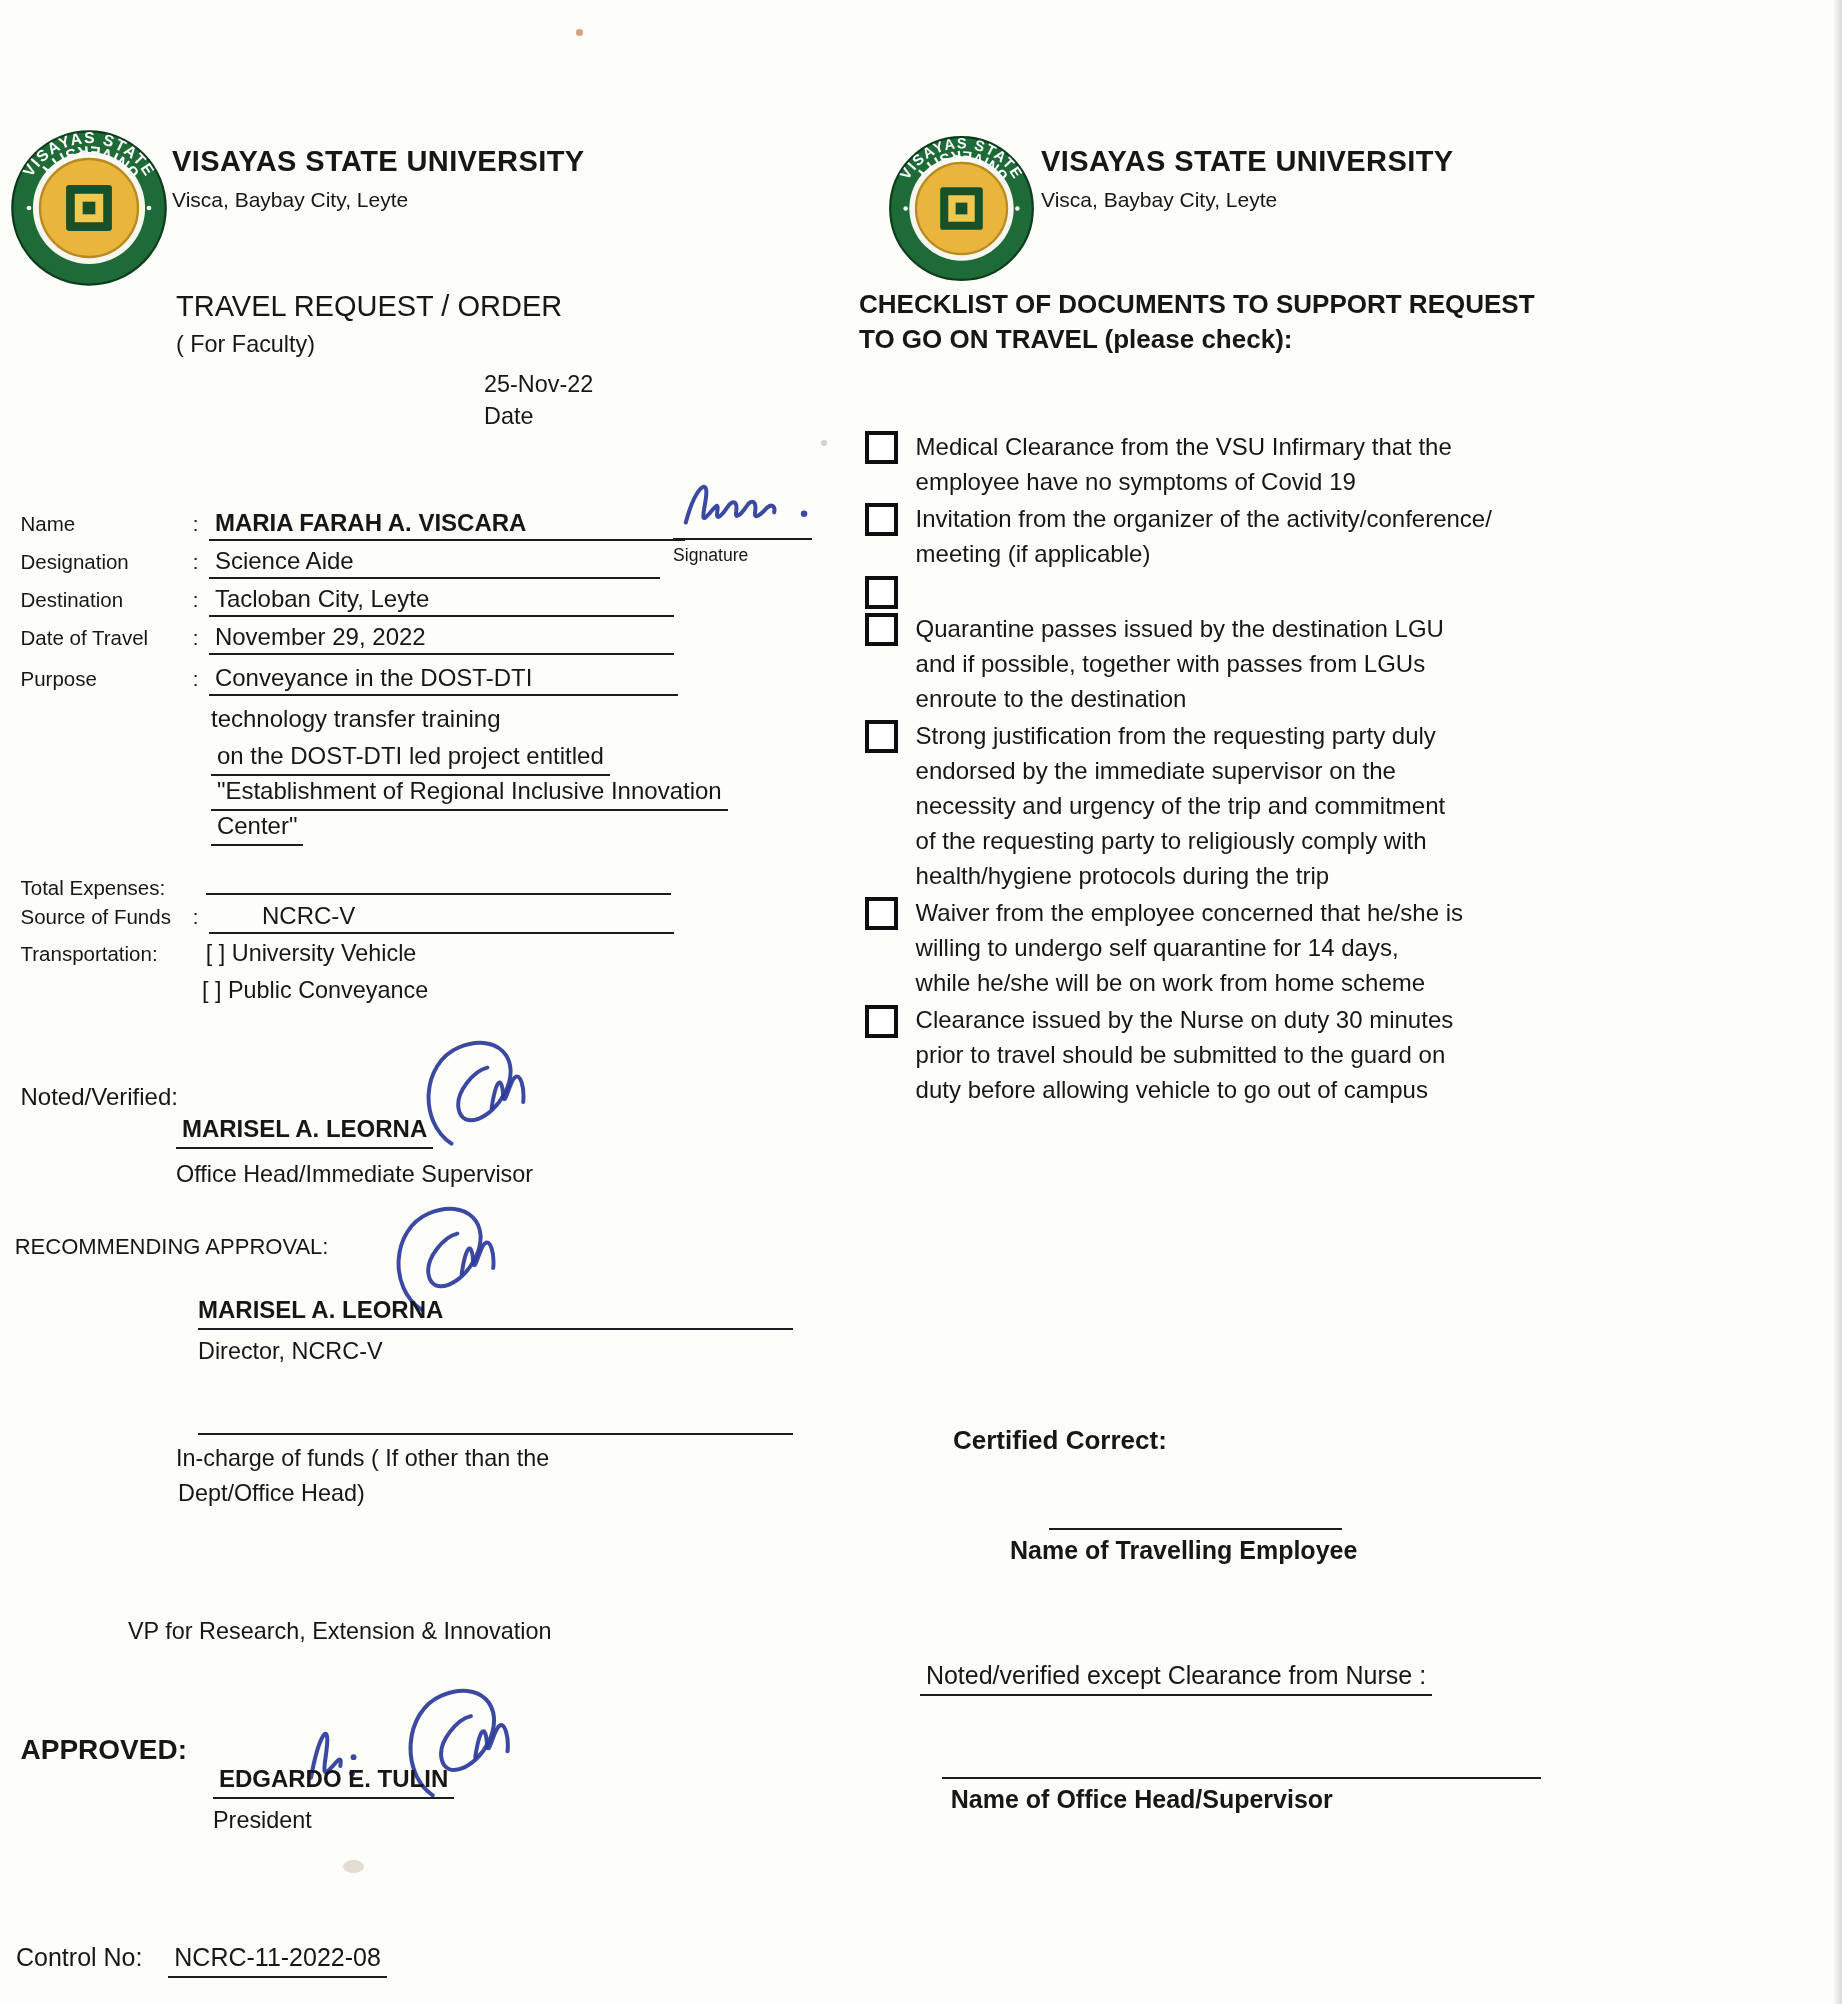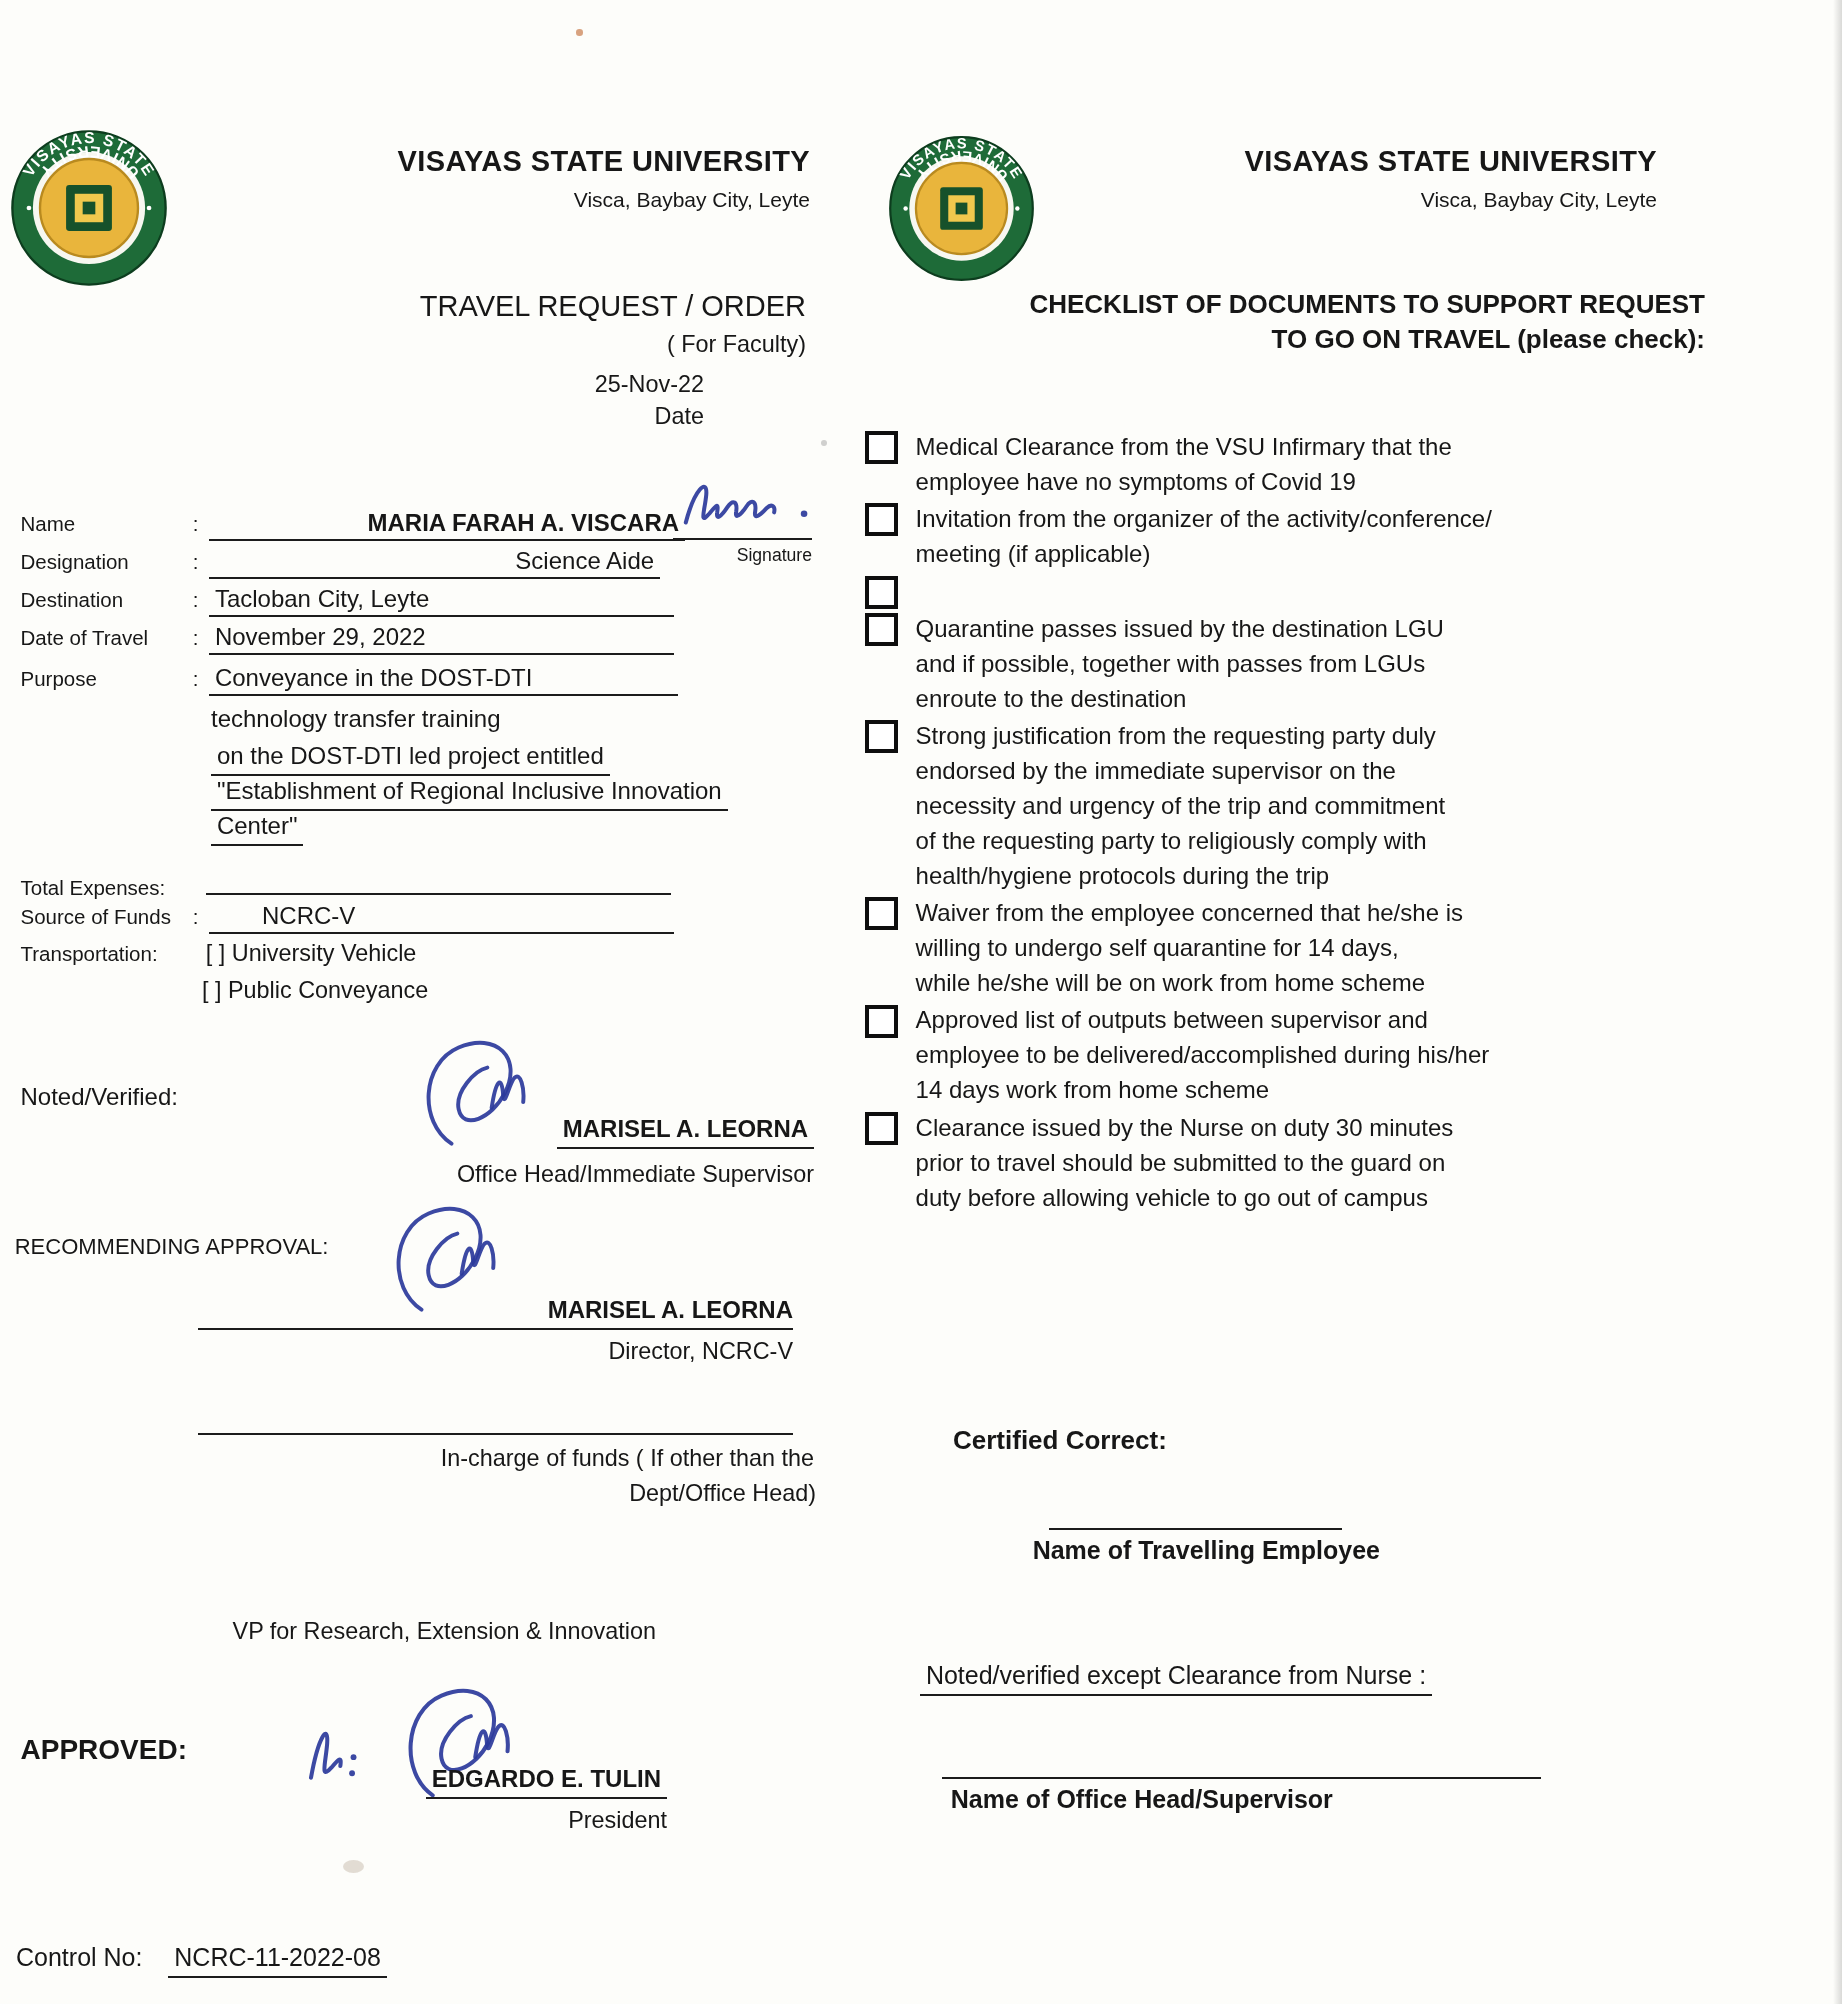--- a/index.html
+++ b/index.html
@@ -1,20 +1,20 @@
 <!DOCTYPE html>
 <html style="font-size:11.7px"><head>
 <meta charset="utf-8">
 <style>
   *{margin:0;padding:0;box-sizing:border-box}
   html,body{background:#d9d9d9}
   .page{position:relative;width:1842px;height:2005px;background:#fdfdfa;
         font-family:"Liberation Sans",sans-serif;color:#171717;overflow:hidden}
   .abs{position:absolute}
-  .center{text-align:right}
+  .center{text-align:left}
   .bold{font-weight:bold}
   .uname{font-size:29px;font-weight:bold;letter-spacing:0.4px}
   .uaddr{font-size:21px;margin-top:10.3px}
   .ftitle{font-size:29px;font-weight:normal}
   .fsub{font-size:23.4px}
   .fdate{font-size:23.4px}
   .frow{position:absolute;left:20.5px;white-space:nowrap}
   .flabel{display:inline-block;width:169px;font-size:20.5px}
   .fcolon{display:inline-block;width:13px;font-size:20.5px}
   .fline{display:inline-block;border-bottom:2.2px solid #1c1c1c;font-size:24px;
@@ -226,26 +226,20 @@
 health/hygiene protocols during the trip</div>
     </div>
     <div class="cl-item">
       <div class="cl-box"></div>
       <div class="cl-text">Waiver from the employee concerned that he/she is
 willing to undergo self quarantine for 14 days,
 while he/she will be on work from home scheme</div>
     </div>
     <div class="cl-item">
       <div class="cl-box"></div>
-      <div class="cl-text">Approved list of outputs between supervisor and
-employee to be delivered/accomplished during his/her
-14 days work from home scheme</div>
-    </div>
-    <div class="cl-item">
-      <div class="cl-box"></div>
       <div class="cl-text">Clearance issued by the Nurse on duty 30 minutes
 prior to travel should be submitted to the guard on
 duty before allowing vehicle to go out of campus</div>
     </div>
   </div>
 
   <div class="abs bold" style="left:953px;top:1425px;font-size:26px">Certified Correct:</div>
 
   <div class="abs" style="left:1010px;top:1501px;width:370px">
     <div style="width:293px;margin:0 auto;height:29px;border-bottom:2.2px solid #1c1c1c"></div>

